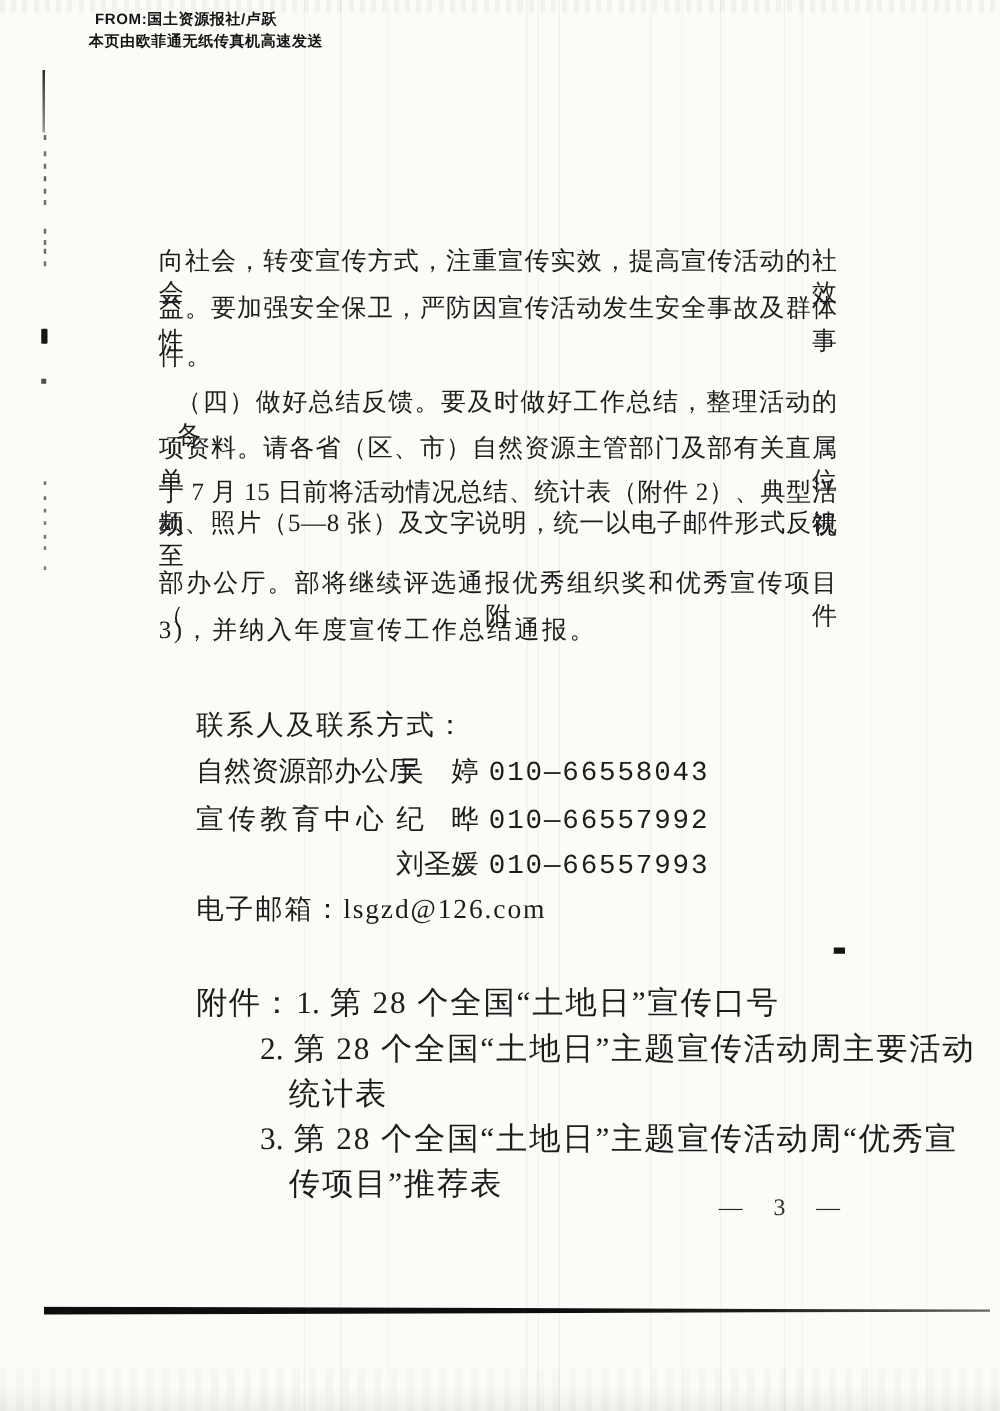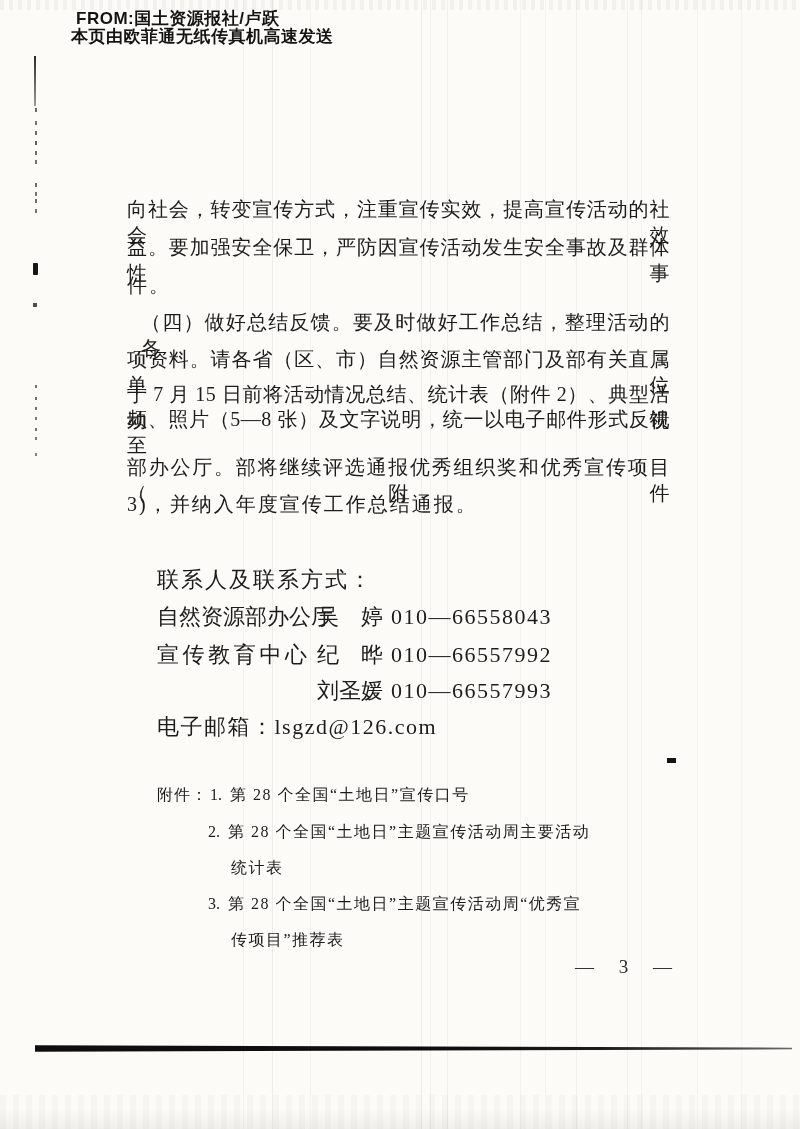--- a/index.html
+++ b/index.html
@@ -33,42 +33,42 @@
     background-position: 272px 0, 243px 0, 310px 0, 421px 0, 430px 0,
                          447px 0, 520px 0, 545px 0, 576px 0, 627px 0,
                          641px 0, 697px 0, 741px 0;
   }
   .paper::before { 
     content: ""; position: absolute; left: 0; top: 0; width: 800px; height: 10px;
     background: repeating-linear-gradient(90deg, rgba(90,90,80,.06) 0 4px, transparent 4px 9px);
     pointer-events: none;
   }
   .fax-header { position: absolute; font-family: "Liberation Sans", "DejaVu Sans", sans-serif;
-    font-weight: 700; font-size: 17px; color: #141414; letter-spacing: .5px; white-space: nowrap; }
+    font-weight: 700; font-size: 12px; color: #141414; letter-spacing: .5px; white-space: nowrap; }
   .fh-from { left: 76px; top: 7px; }
   .fh-machine { left: 71px; top: 25px; }
 
   .bline { position: absolute; left: 127px; width: 543px; font-size: 20px;
     line-height: 26px; white-space: nowrap; color: #1c1c1c; }
   .jl { white-space: normal; text-align: justify; text-align-last: justify;
     text-justify: inter-character; letter-spacing: .5px; }
   .plain { letter-spacing: 2px; }
   .indent { padding-left: 14px; width: 529px; }
 
   .cline { position: absolute; left: 157px; font-size: 22px; white-space: nowrap; }
   .crow { display: flex; align-items: baseline; }
   .c-org { display: inline-block; width: 150px; text-align: justify; text-align-last: justify;
     text-justify: inter-character; }
   .c-name { display: inline-block; width: 62px; margin-left: 10px; letter-spacing: 0; text-align: center; }
   .c-phone { display: inline-block; margin-left: 12px; letter-spacing: 1.5px;
-    font-family: Liberation Serif, serif; }
+    font-family: Liberation Mono, monospace; }
   .c-intro { letter-spacing: 2px; }
   .c-email { letter-spacing: 1.5px; }
 
-  .aline { position: absolute; font-size: 16px; white-space: nowrap; letter-spacing: 1.5px; text-align: center; }
+  .aline { position: absolute; font-size: 25px; white-space: nowrap; letter-spacing: 1.5px; text-align: center; }
   .a-no { margin-right: 8px; letter-spacing: 0; }
   .a-label { letter-spacing: 1px; margin-right: 2px; }
 
   .page-num { position: absolute; left: 575px; top: 956px; font-size: 19px;
     letter-spacing: 6px; word-spacing: 8px; color: #2a2a2a; }
 
   .scan-bar { position: absolute; left: 35px; top: 1045px; width: 757px; height: 7px;
     background: linear-gradient(to right, #0e0e0e 0 55%, #1c1c1c 75%, #4a4a4a 92%, #6a6a6a 100%);
     clip-path: polygon(0 5%, 100% 38%, 100% 62%, 0 95%);
   }

